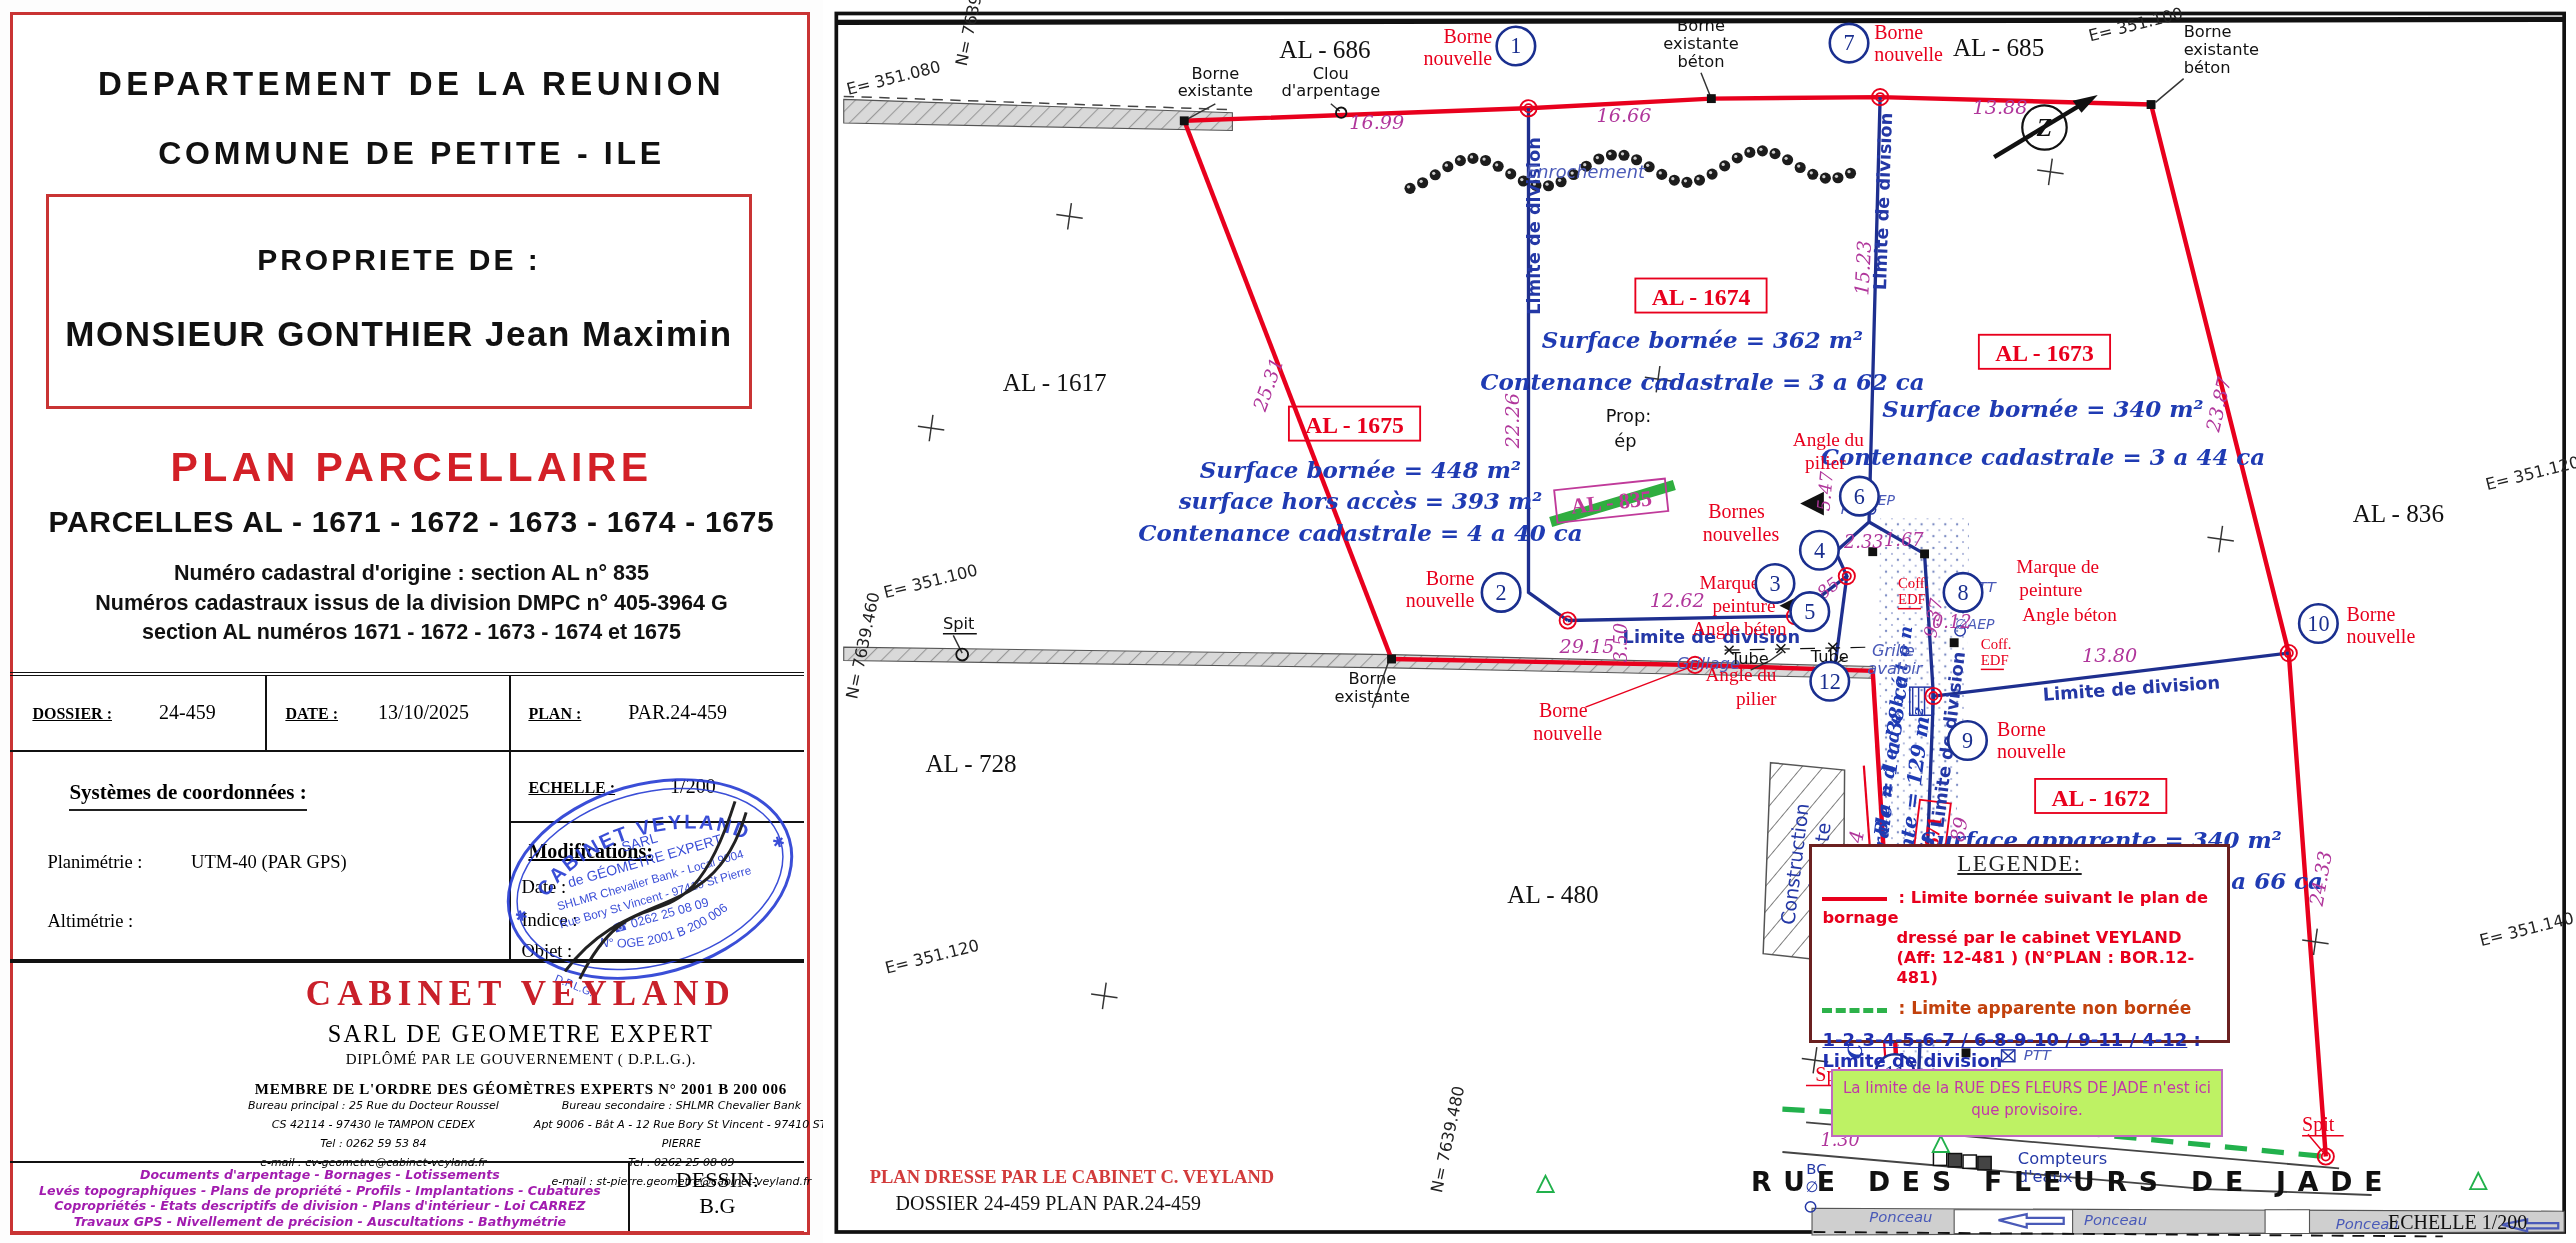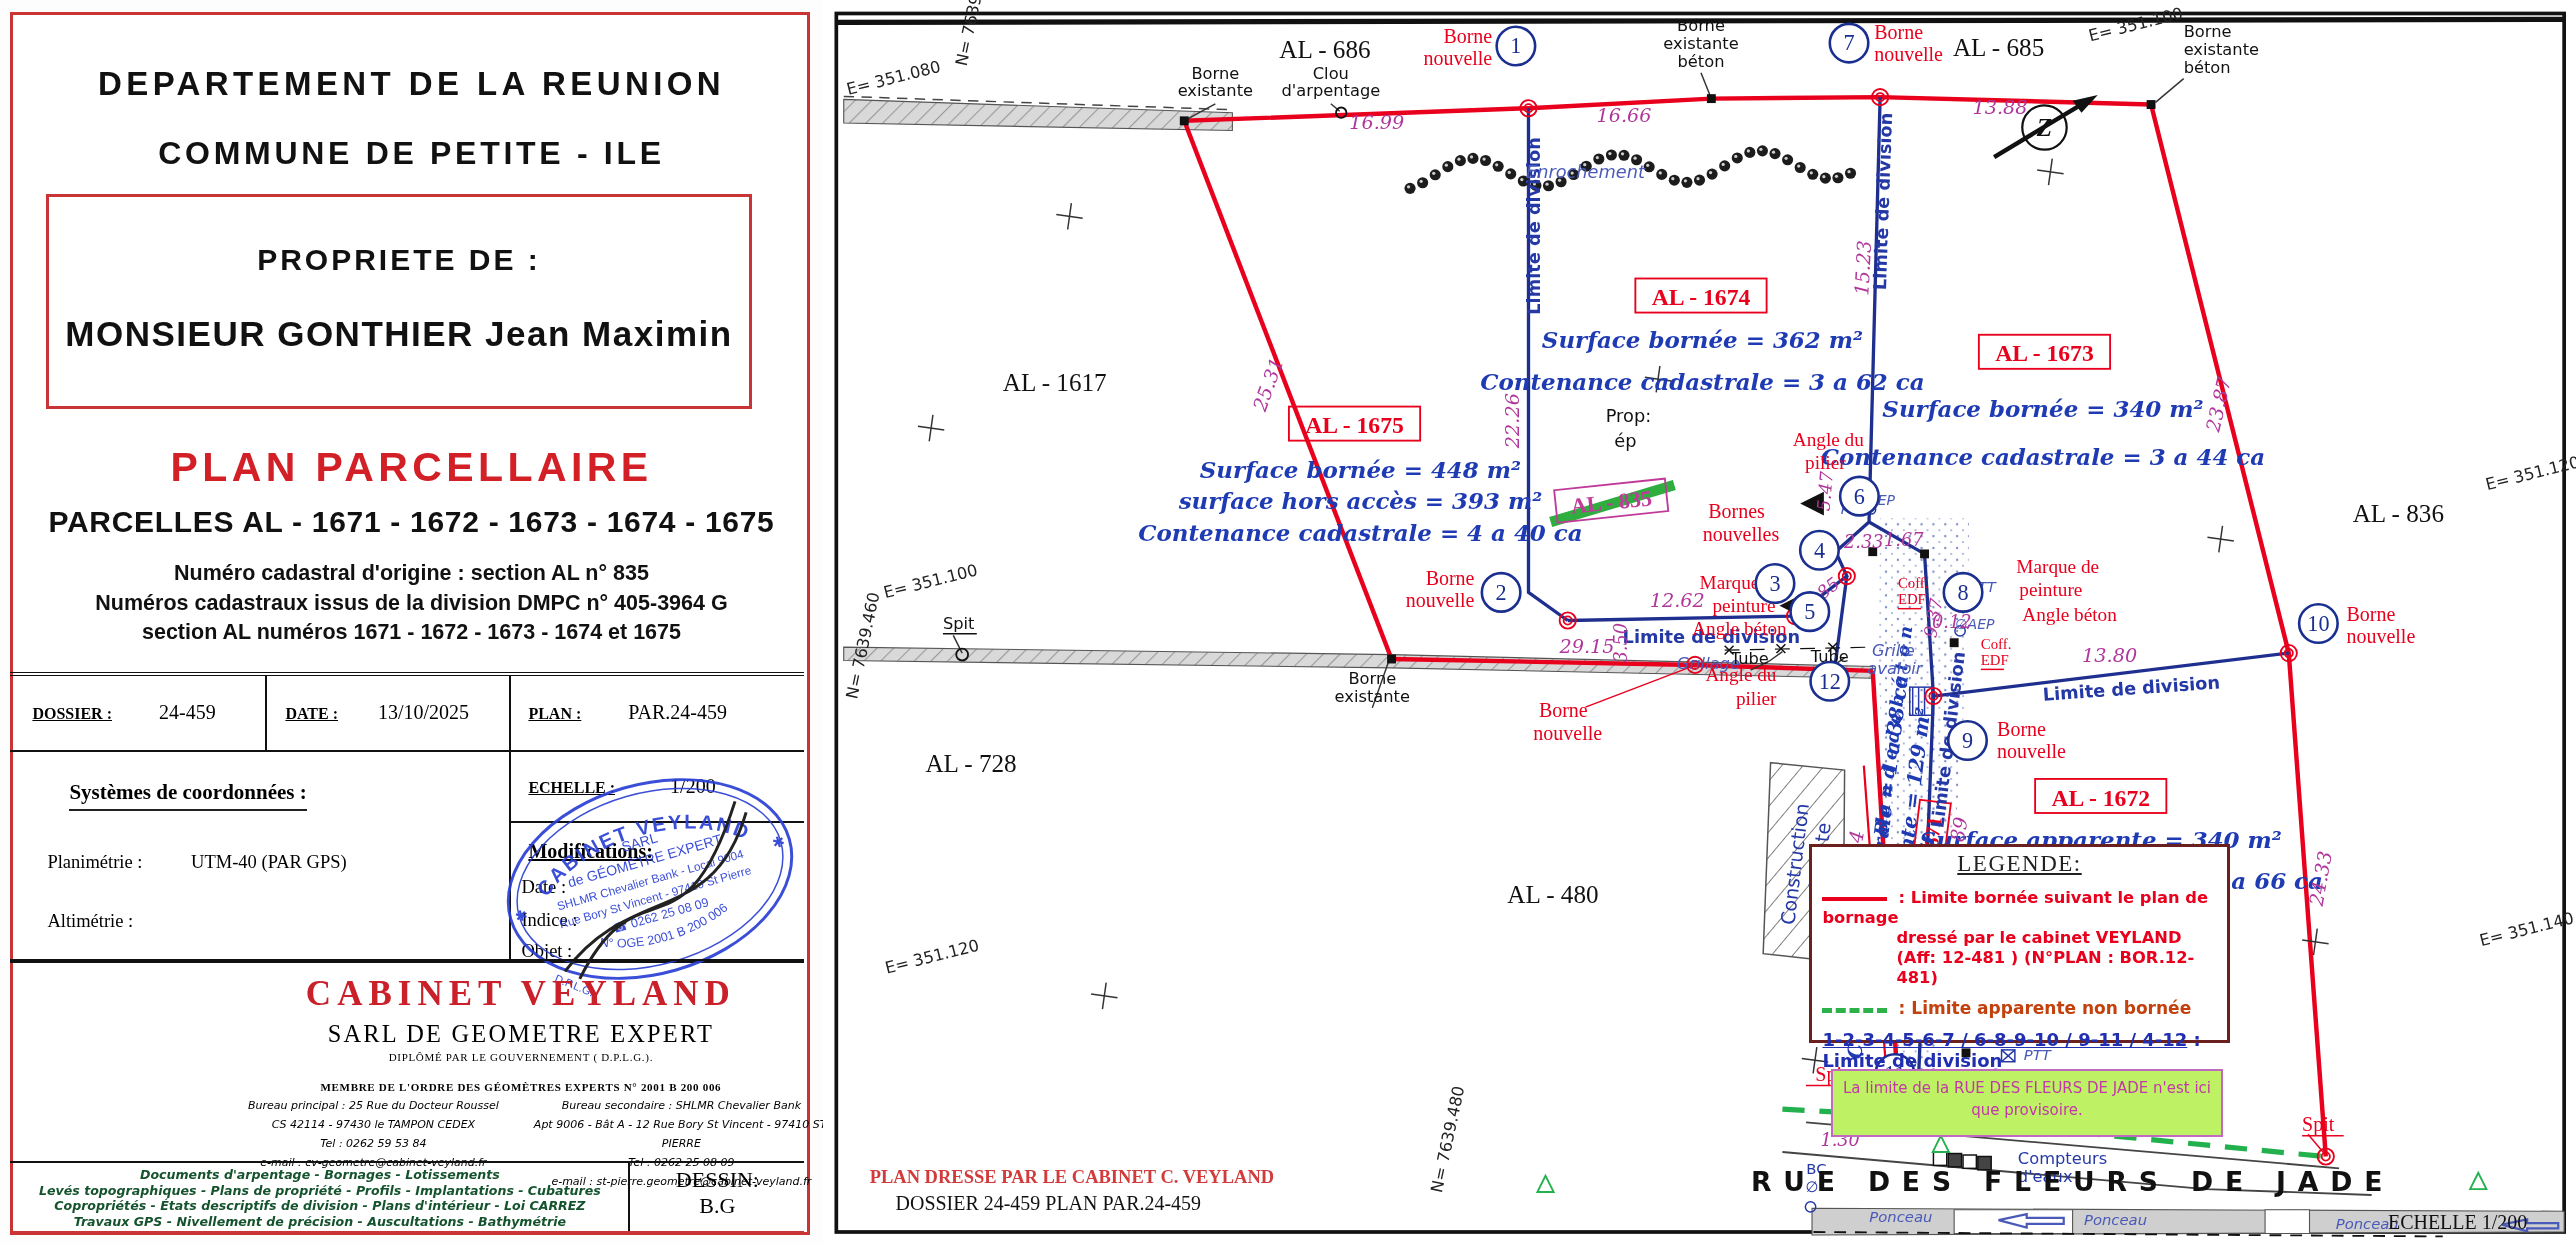--- a/index.html
+++ b/index.html
@@ -17,24 +17,24 @@
   .lp-parcelles{font-size:30px;font-weight:bold;letter-spacing:0.7px;}
   .lp-cad{font-size:21.5px;font-weight:bold;}
   #lp-table{position:absolute;left:10.4px;top:672px;width:794px;height:284px;border-top:4.4px double #111;border-bottom:3px solid #111;font-family:"Liberation Serif",serif;}
   .cell-label{font-size:16px;font-weight:bold;text-decoration:underline;}
   .cell-val{font-size:20px;}
   .vline{position:absolute;top:0;width:0;border-left:2.2px solid #111;}
   .hline{position:absolute;left:0;height:0;border-top:2.2px solid #111;}
   #firm-block{position:absolute;left:10.4px;top:959px;width:794px;height:201px;border-top:2.2px solid #111;font-family:"Liberation Serif",serif;}
   .firm-name{font-size:35px;color:#c9202a;font-weight:bold;letter-spacing:6px;font-family:"Liberation Serif",serif;}
   .firm-sub{font-size:24.4px;letter-spacing:2.2px;}
-  .firm-small{font-size:11px;letter-spacing:0.7px;}
+  .firm-small{font-size:15px;letter-spacing:0.7px;}
   .bureau{font-size:11px;font-style:italic;font-family:"DejaVu Sans",sans-serif;line-height:19px;}
   #services-row{position:absolute;left:10.4px;top:1161px;width:794px;height:68px;border-top:2.2px solid #111;}
-  .svc{font-size:12.6px;color:#14532d;font-style:italic;font-weight:bold;line-height:15.5px;font-family:"DejaVu Sans",sans-serif;}
+  .svc{font-size:12.6px;color:#a21caf;font-style:italic;font-weight:bold;line-height:15.5px;font-family:"DejaVu Sans",sans-serif;}
   #dessin-box{position:absolute;right:0;top:0;width:174px;height:68px;border-left:2.2px solid #111;text-align:center;font-family:"Liberation Serif",serif;}
   #bottom-redline{position:absolute;left:10.4px;top:1231px;width:794px;height:4.4px;background:#c93434;}
   
   #right-page{position:absolute;left:823px;top:0;width:1753px;height:1244px;background:#fff;}
   svg text{user-select:none;}
   .pt{font-family:"DejaVu Sans",sans-serif;}
   .parcel{font-family:"Liberation Serif",serif;fill:#111;}
   .boxedred{font-family:"Liberation Serif",serif;fill:#e8001d;font-weight:bold;}
   .al835{font-family:"Liberation Serif",serif;fill:#c03a9a;font-weight:bold;}
   .bluit{fill:#1f3bb3;font-style:italic;font-weight:bold;font-family:"DejaVu Serif",serif;}

